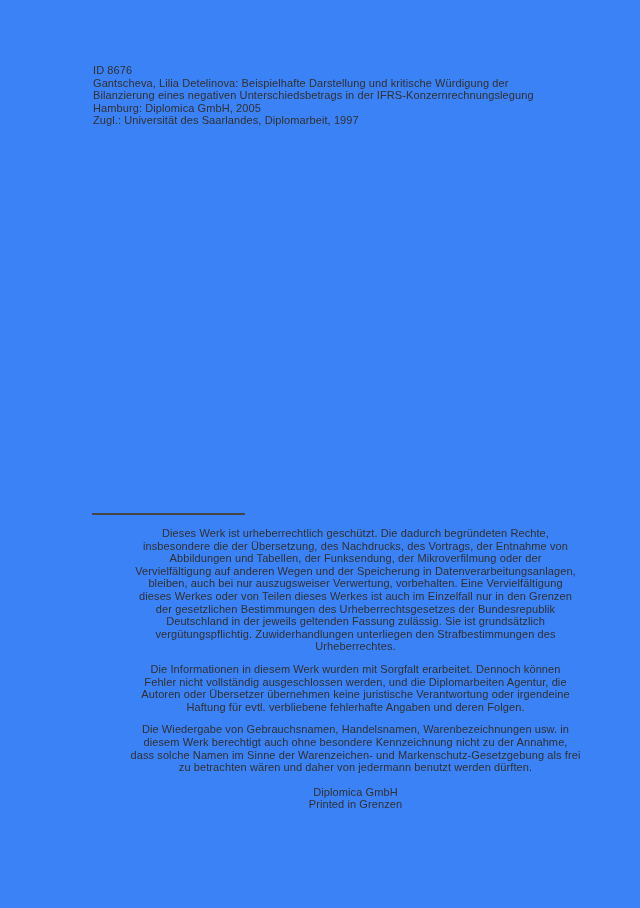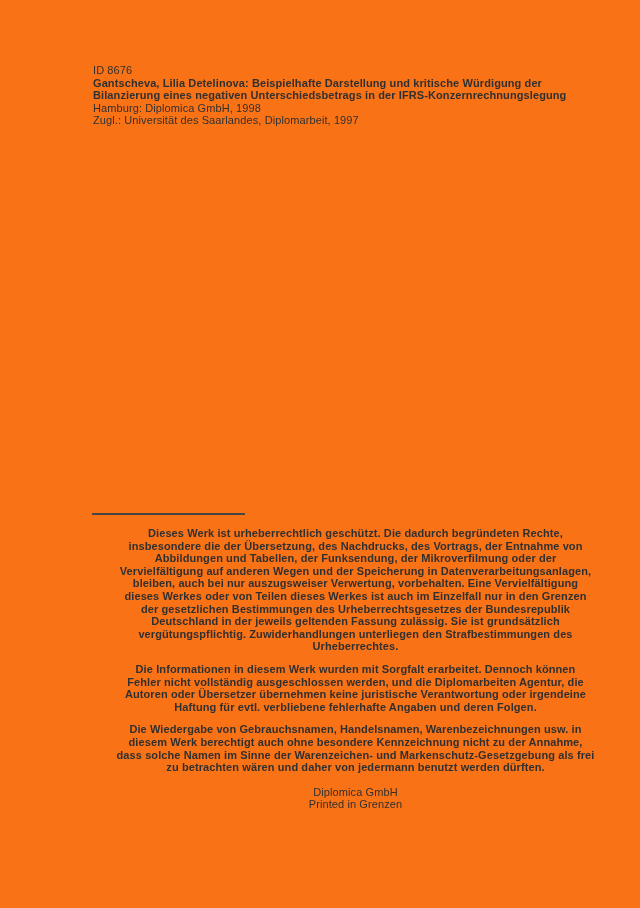--- a/index.html
+++ b/index.html
@@ -7,33 +7,33 @@
     width: 640px;
     height: 908px;
     background: #ffffff;
     font-family: "Liberation Sans", sans-serif;
     position: relative;
     overflow: hidden;
   }
   .page {
     position: absolute;
     inset: 0;
-    background: #f97316;
+    background: #3b82f6;
     color: #303030;
     font-size: 11px;
     line-height: 12.6px;
     letter-spacing: 0.1px;
   }
   .header-block {
     position: absolute;
     left: 93px;
     top: 64px;
     width: 500px;
   }
-  .multiline { white-space: pre-line; font-weight: bold; }
+  .multiline { white-space: pre-line; }
   .divider {
     position: absolute;
     left: 92px;
     top: 513px;
     width: 153px;
     height: 2px;
     background: #454545;
   }
   .copyright-block {
     position: absolute;
@@ -47,21 +47,21 @@
 </style>
 </head>
 <body>
 
 <div class="page">
 
   <div class="header-block">
     <div>ID 8676</div>
     <div class="multiline">Gantscheva, Lilia Detelinova: Beispielhafte Darstellung und kritische Würdigung der
 Bilanzierung eines negativen Unterschiedsbetrags in der IFRS-Konzernrechnungslegung</div>
-    <div>Hamburg: Diplomica GmbH, 1998</div>
+    <div>Hamburg: Diplomica GmbH, 2005</div>
     <div>Zugl.: Universität des Saarlandes, Diplomarbeit, 1997</div>
   </div>
 
   <div class="divider"></div>
 
   <div class="copyright-block">
     <p class="multiline">Dieses Werk ist urheberrechtlich geschützt. Die dadurch begründeten Rechte,
 insbesondere die der Übersetzung, des Nachdrucks, des Vortrags, der Entnahme von
 Abbildungen und Tabellen, der Funksendung, der Mikroverfilmung oder der
 Vervielfältigung auf anderen Wegen und der Speicherung in Datenverarbeitungsanlagen,

